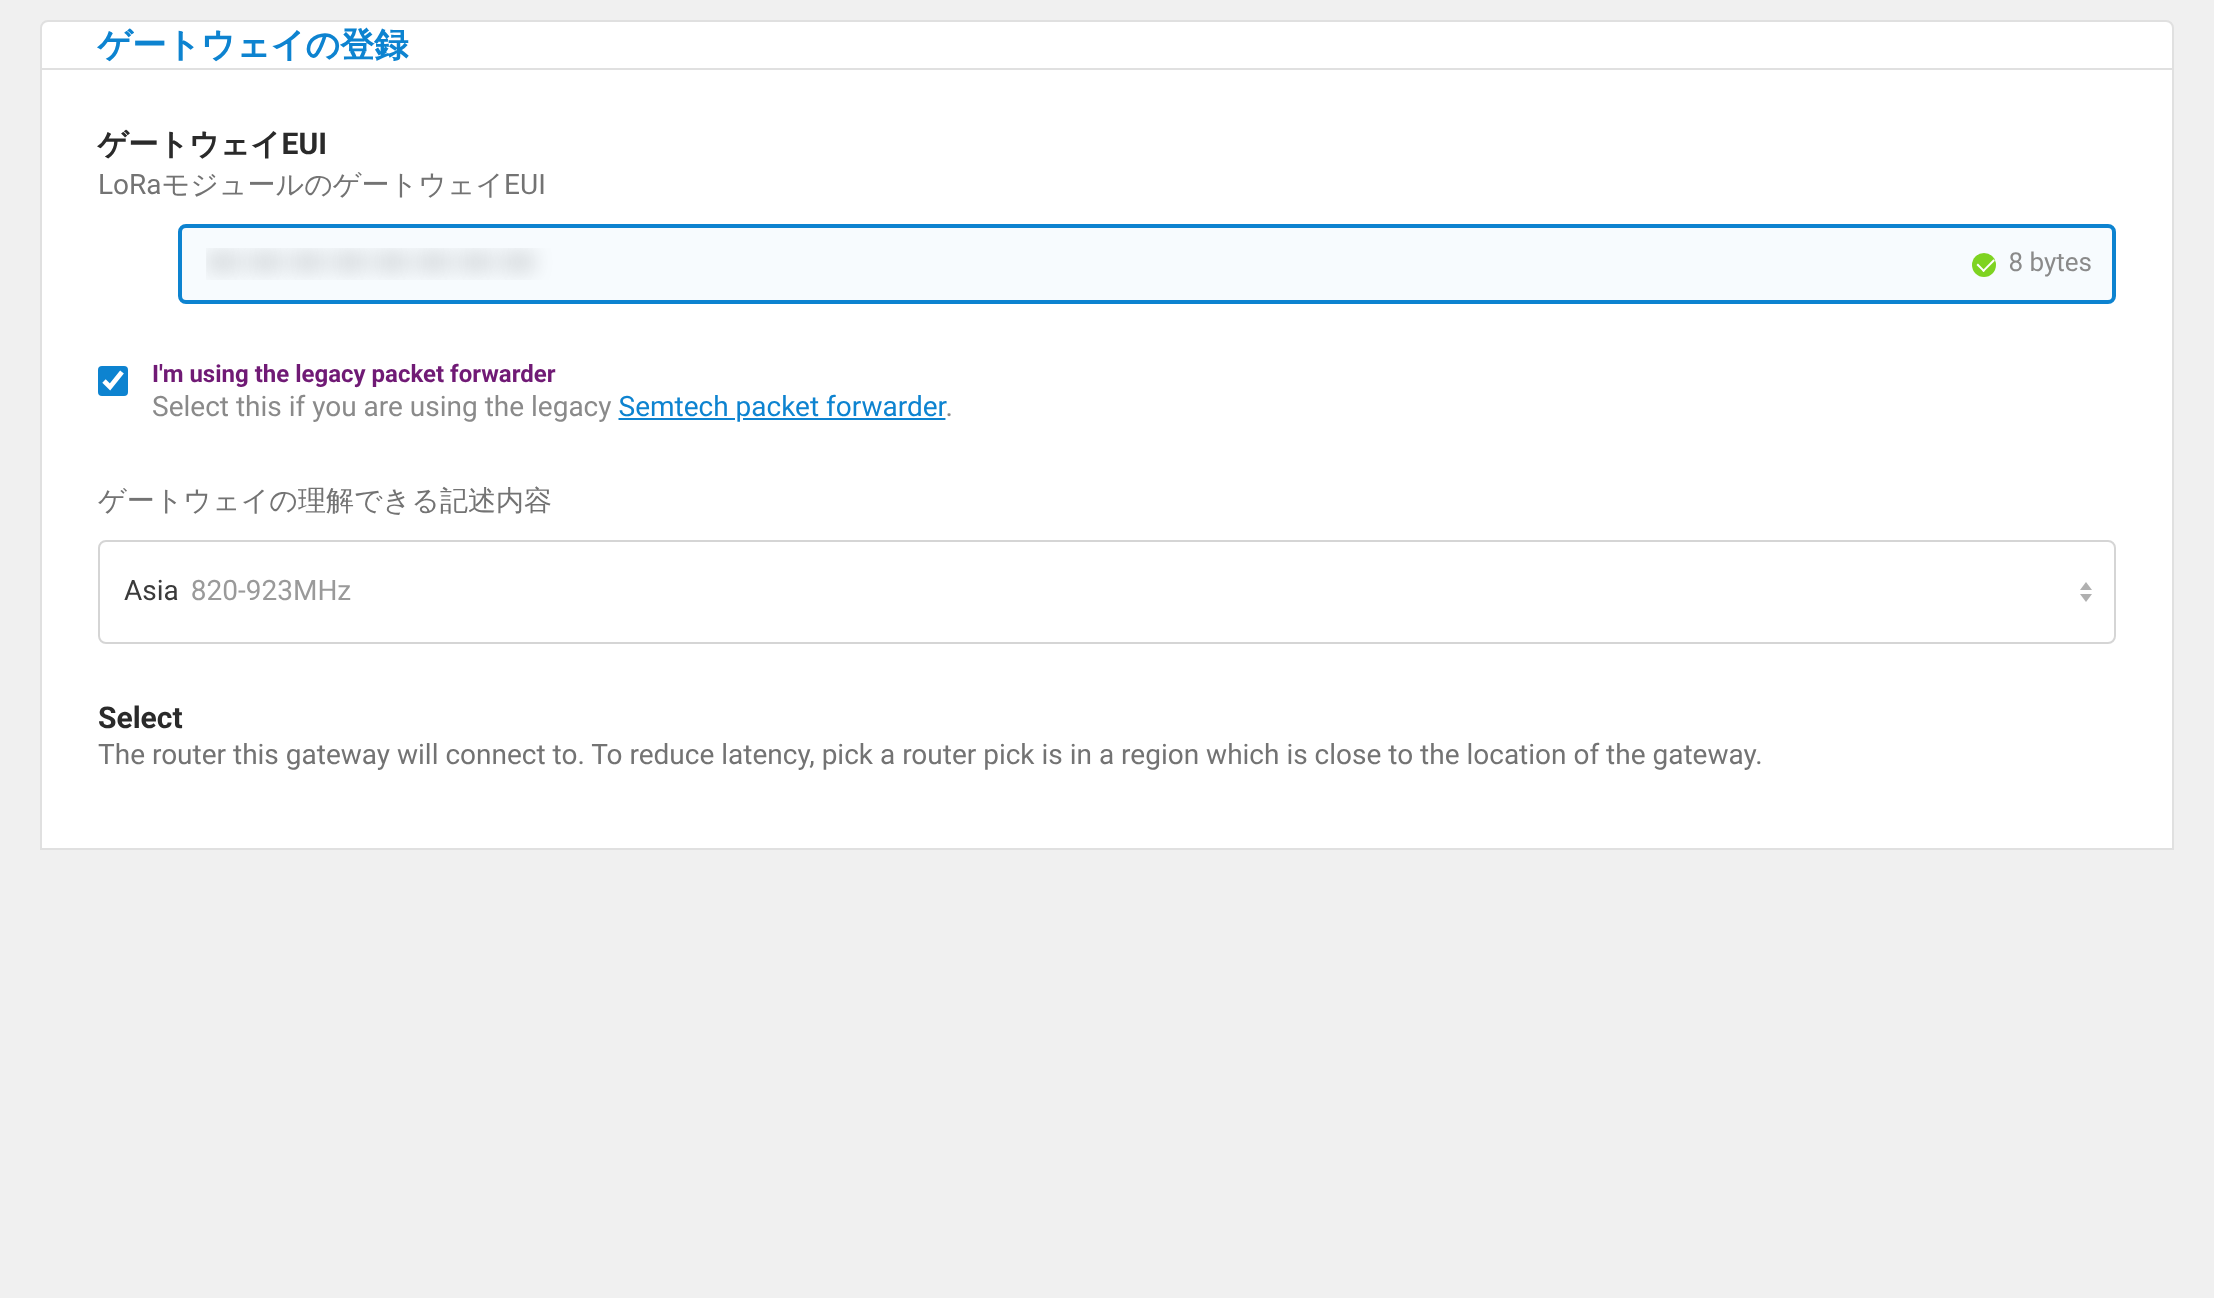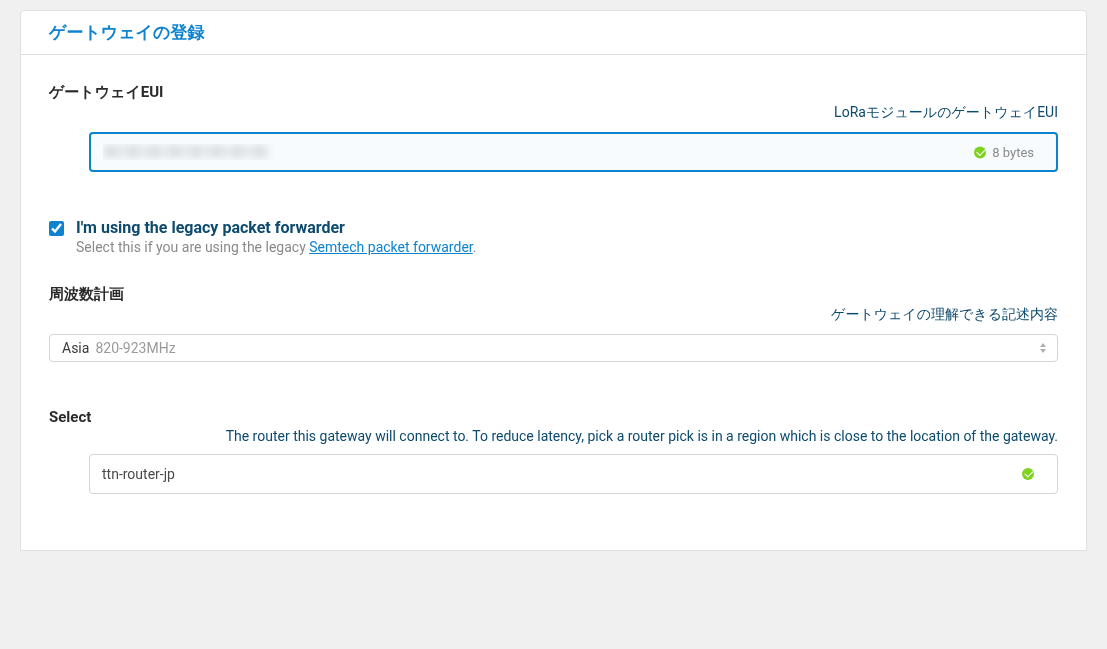--- a/index.html
+++ b/index.html
@@ -9,45 +9,44 @@
     font-size: 14px;
     color: #333;
   }
   .panel {
     background: #fff;
     margin: 10px 20px 0 20px;
     border: 1px solid #e0e0e0;
     border-radius: 4px 4px 0 0;
   }
   .panel-header {
-    padding: 10px 28px;
+    padding: 0 28px;
     border-bottom: 1px solid #e0e0e0;
   }
   .panel-header h2 {
     color: #0d83d0;
     font-size: 17px;
     font-weight: 700;
   }
   .panel-body {
     padding: 28px 28px 10px 28px;
   }
   .form-group {
-    margin-bottom: 46px;
+    margin-bottom: 28px;
   }
   .field-label {
     font-size: 15px;
     font-weight: 700;
     color: #2a2a2a;
     margin-bottom: 2px;
   }
   .field-subtext {
-    color: #0c4a6e;
+    color: #737373;
     font-size: 14px;
     margin-bottom: 10px;
-    text-align: right;
   }
   .input-wrap {
     position: relative;
     padding-left: 40px;
   }
   .input-text {
     width: 100%;
     height: 40px;
     border: 1px solid #d5d5d5;
     border-radius: 4px;
@@ -62,21 +61,21 @@
     outline: none;
     background: #f7fbfe;
   }
   .input-text.blurred {
     color: transparent;
     text-shadow: 0 0 10px rgba(0,0,0,0.4);
     background: #f7fbfe;
   }
   .status-right {
     position: absolute;
-    right: 24px;
+    right: 12px;
     top: 50%;
     transform: translateY(-50%);
     display: flex;
     align-items: center;
     gap: 6px;
     pointer-events: none;
   }
   .check-icon {
     width: 12px;
     height: 12px;
@@ -106,39 +105,39 @@
   }
   .checkbox {
     width: 15px;
     height: 15px;
     margin-top: 3px;
     accent-color: #0d83d0;
     flex-shrink: 0;
   }
   .checkbox-label {
     font-weight: 700;
-    color: #0c4a6e;
-    font-size: 16px;
+    color: #701a75;
+    font-size: 12px;
   }
   .checkbox-subtext {
     color: #8a8a8a;
     font-size: 14px;
     margin-top: 2px;
     text-align: right;
   }
   .checkbox-subtext a {
     color: #0d83d0;
     text-decoration: underline;
   }
   .select-wrap {
     position: relative;
   }
   .select-display {
     width: 100%;
-    height: 28px;
+    height: 52px;
     border: 1px solid #d5d5d5;
     border-radius: 4px;
     padding: 0 12px;
     display: flex;
     align-items: center;
     background: #fff;
     cursor: pointer;
     font-size: 14px;
     gap: 6px;
   }
@@ -189,36 +188,29 @@
       <div>
         <div class="checkbox-label">I'm using the legacy packet forwarder</div>
         <div class="checkbox-subtext">
           <span>Select this if you are using the legacy </span><a href="#">Semtech packet forwarder</a><span>.</span>
         </div>
       </div>
     </div>
 
 
     <div class="form-group">
-      <div class="field-label">周波数計画</div>
       <div class="field-subtext">ゲートウェイの理解できる記述内容</div>
       <div class="select-wrap">
         <div class="select-display">
           <span class="select-region">Asia</span>
           <span class="select-freq">820-923MHz</span>
         </div>
         <span class="sort-icon"></span>
       </div>
     </div>
 
     <div class="form-group">
       <div class="field-label">Select</div>
       <div class="field-subtext">The router this gateway will connect to. To reduce latency, pick a router pick is in a region which is close to the location of the gateway.</div>
-      <div class="input-wrap">
-        <input type="text" class="input-text" value="ttn-router-jp" style="">
-        <div class="status-right">
-          <span class="check-icon"></span>
-        </div>
-      </div>
     </div>
 
   </div>
 </div>
 
 </body></html>

